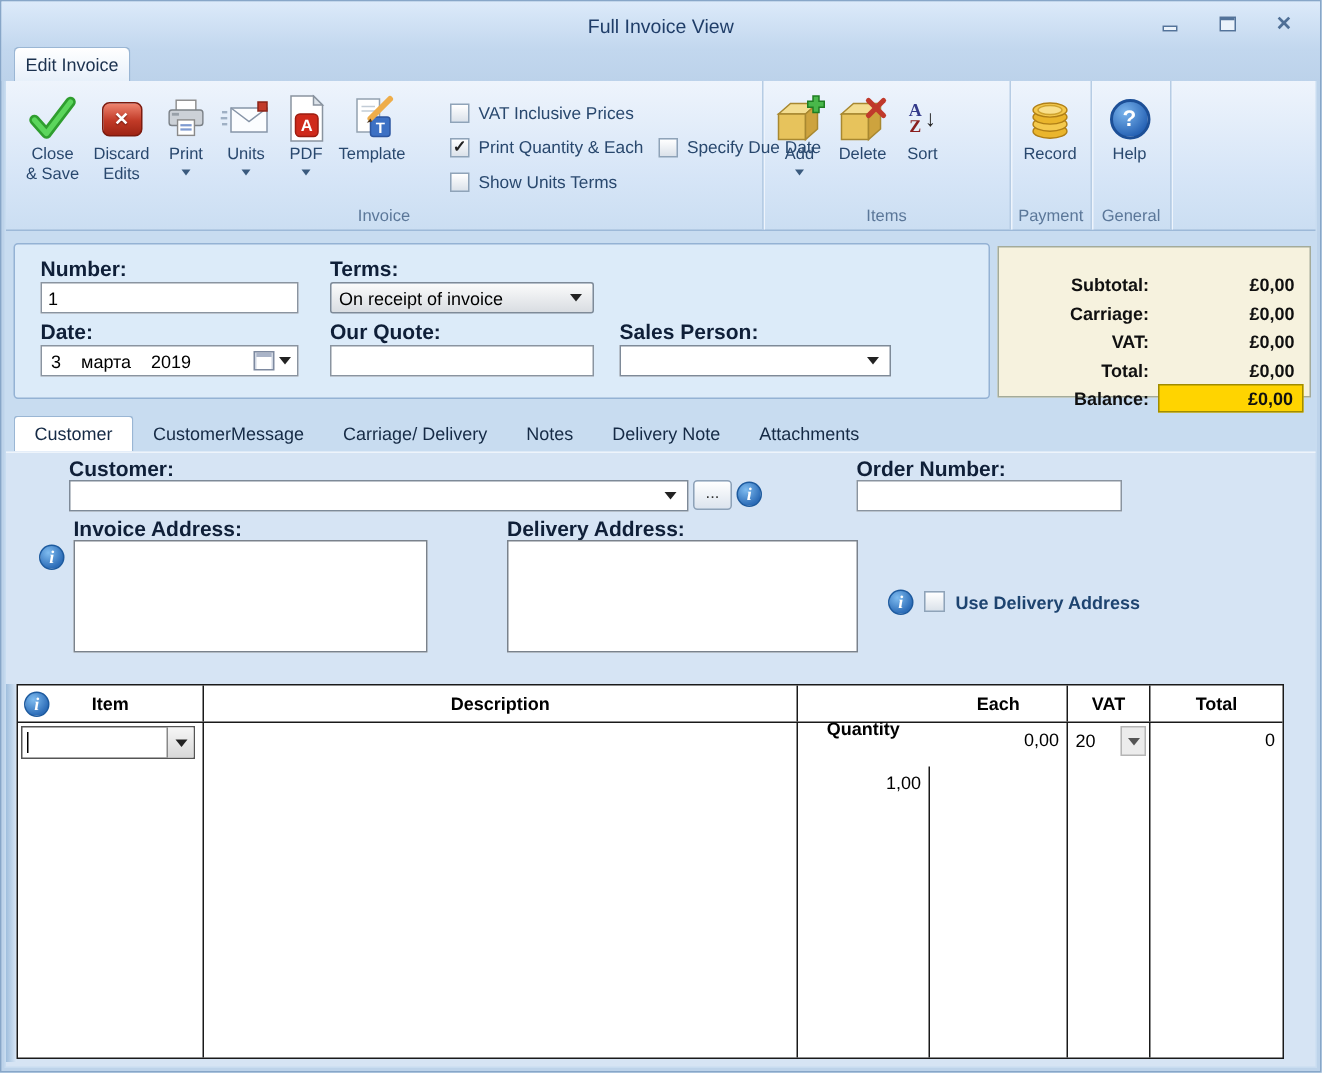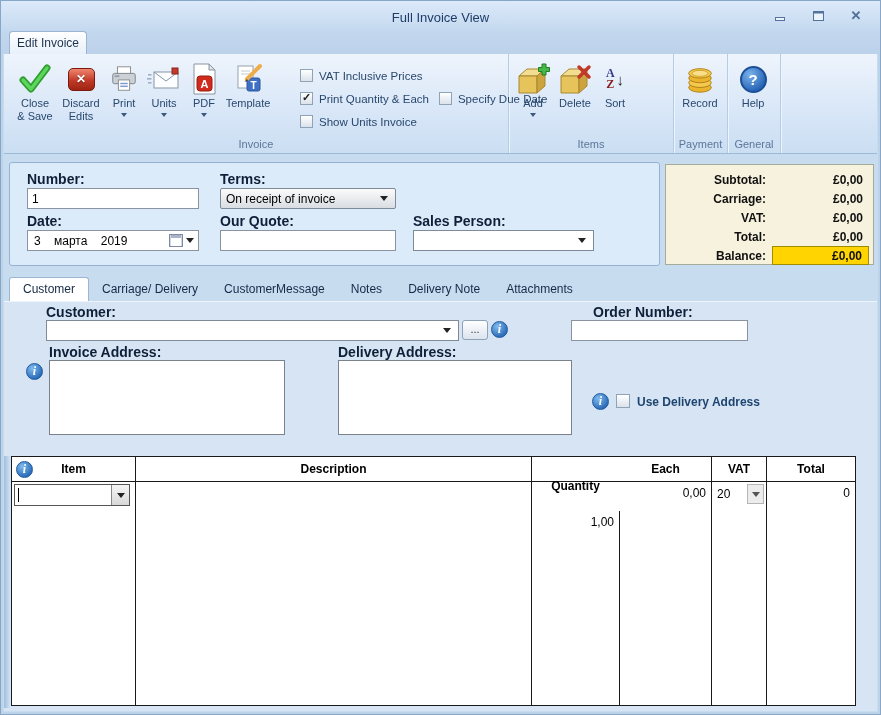--- a/index.html
+++ b/index.html
@@ -51,21 +51,21 @@
   .combo { position:absolute; height:21px; border:1px solid #7e8a98; background:#fff; font-size:12px; display:flex; align-items:center; padding-left:5px; cursor:pointer; }
   .combo.gray { background:linear-gradient(#fbfbfb,#d9dde2); border-radius:2px; }
   .combo .spacer { flex:1; }
   .arr-dn { width:0; height:0; border-left:4px solid transparent; border-right:4px solid transparent; border-top:5px solid #222; margin-right:7px; flex:none; }
   .date-ctl { position:absolute; height:21px; border:1px solid #8a94a0; background:#fff; font-size:12px; display:flex; align-items:center; padding-left:6px; }
   .date-txt { word-spacing:10px; }
   .date-btn { margin-left:auto; display:flex; align-items:center; gap:3px; padding-right:4px; cursor:pointer; }
   .cal-icon { width:14px; height:13px; border:1px solid #7e8aa0; background: linear-gradient(#aab4c8 0 3px, #ffffff 3px); box-shadow: inset -4px 0 0 -3px #cfd6e2, inset 4px 0 0 -3px #cfd6e2; }
 
   
-  .totals { position:absolute; left:664px; top:163px; width:209px; height:101px; background:#f6f2de; border:1px solid #a4ab9a; padding-top:5px; }
+  .totals { position:absolute; left:664px; top:163px; width:209px; height:101px; background:#f6f2de; border:1px solid #a4ab9a; padding-top:15px; }
   .trow { display:flex; align-items:center; height:19px; font-size:12px; font-weight:bold; color:#101010; }
   .trow .tl { width:100px; text-align:right; }
   .trow .tv { flex:1; text-align:right; padding-right:10px; }
   .trow.balance .tv { margin:0 4px 0 6px; padding-right:6px; height:19px; line-height:18px; background:#ffd400; border:1px solid #a08c00; }
 
   
   .tabs { position:absolute; left:8px; top:276px; height:24px; display:flex; }
   .tab { padding:0 13px; line-height:24px; font-size:12px; color:#152a45; cursor:pointer; }
   .tab.active { background:#fff; border:1px solid #9ab6d4; border-bottom:none; border-radius:3px 3px 0 0; line-height:22px; }
   .tab-panel { position:absolute; left:3px; right:3px; top:300px; bottom:3px; background:#d6e4f4; border-top:1px solid #eef4fb; }
@@ -213,21 +213,21 @@
             <span>Print Quantity &amp; Each</span>
           </div>
           <div class="rcheck" style="margin-left:10px;">
             <span class="cbox"></span>
             <span>Specify Due Date</span>
           </div>
         </div>
         <div class="rcheck-row">
           <div class="rcheck">
             <span class="cbox"></span>
-            <span>Show Units Invoice</span>
+            <span>Show Units Terms</span>
           </div>
         </div>
       </div>
       <div class="rgroup-label">Invoice</div>
     </div>
 
     <div class="rgroup" style="width:165px;">
       <div class="rbuttons" style="padding-left:4px;">
         <div class="rbtn" style="width:40px;">
           <div class="ricon">
@@ -349,40 +349,40 @@
       <span class="tv">£0,00</span>
     </div>
     <div class="trow balance">
       <span class="tl">Balance:</span>
       <span class="tv">£0,00</span>
     </div>
   </div>
 
   <div class="tabs">
     <div class="tab active">Customer</div>
+    <div class="tab">CustomerMessage</div>
     <div class="tab">Carriage/ Delivery</div>
-    <div class="tab">CustomerMessage</div>
     <div class="tab">Notes</div>
     <div class="tab">Delivery Note</div>
     <div class="tab">Attachments</div>
   </div>
   <div class="tab-panel"></div>
 
   <div class="lbl" style="left:45px; top:303px;text-align:right;">Customer:</div>
   <div class="combo" style="left:45px; top:319px; width:413px;">
     <span></span>
     <span class="spacer"></span>
       <span class="arr-dn"></span>
   </div>
   <div class="browse-btn" style="left:461px; top:319px;">...</div>
   <div class="info" style="left:490px; top:320px;">
       <span>i</span>
     </div>
 
-  <div class="lbl" style="left:592px; top:303px;text-align:center;">Order Number:</div>
+  <div class="lbl" style="left:570px; top:303px;text-align:center;">Order Number:</div>
   <input class="tin" style="left: 570px; top: 319px; width: 177px;" value="">
 
   <div class="lbl" style="left:48px; top:343px;">Invoice Address:</div>
   <div class="info" style="left:25px; top:362px;">
       <span>i</span>
     </div>
   <div class="addr-box" style="left:48px; top:359px; width:236px; height:75px;"></div>
 
   <div class="lbl" style="left:337px; top:343px;">Delivery Address:</div>
   <div class="addr-box" style="left:337px; top:359px; width:234px; height:75px;"></div>

